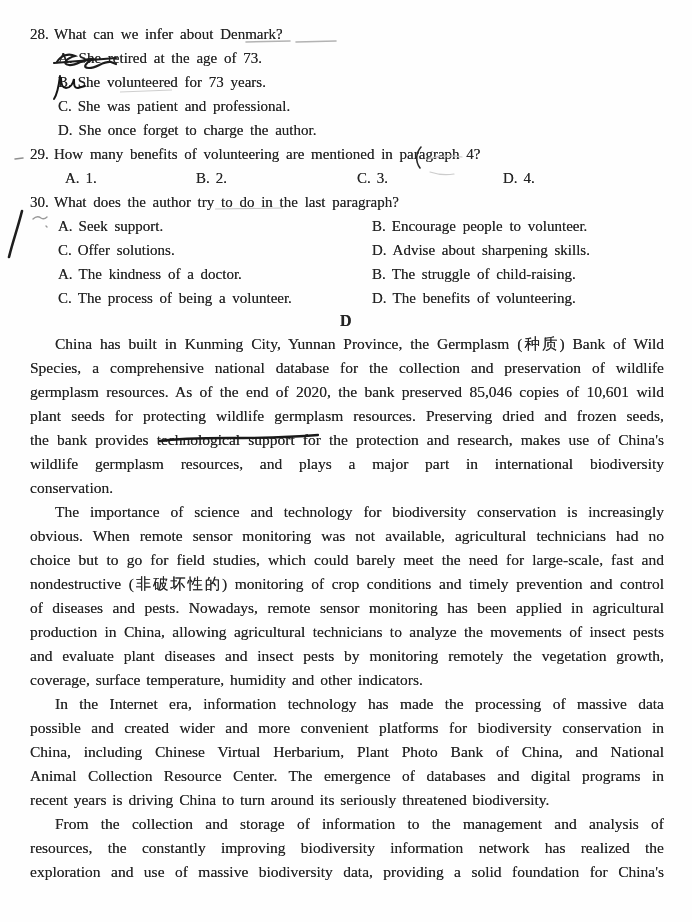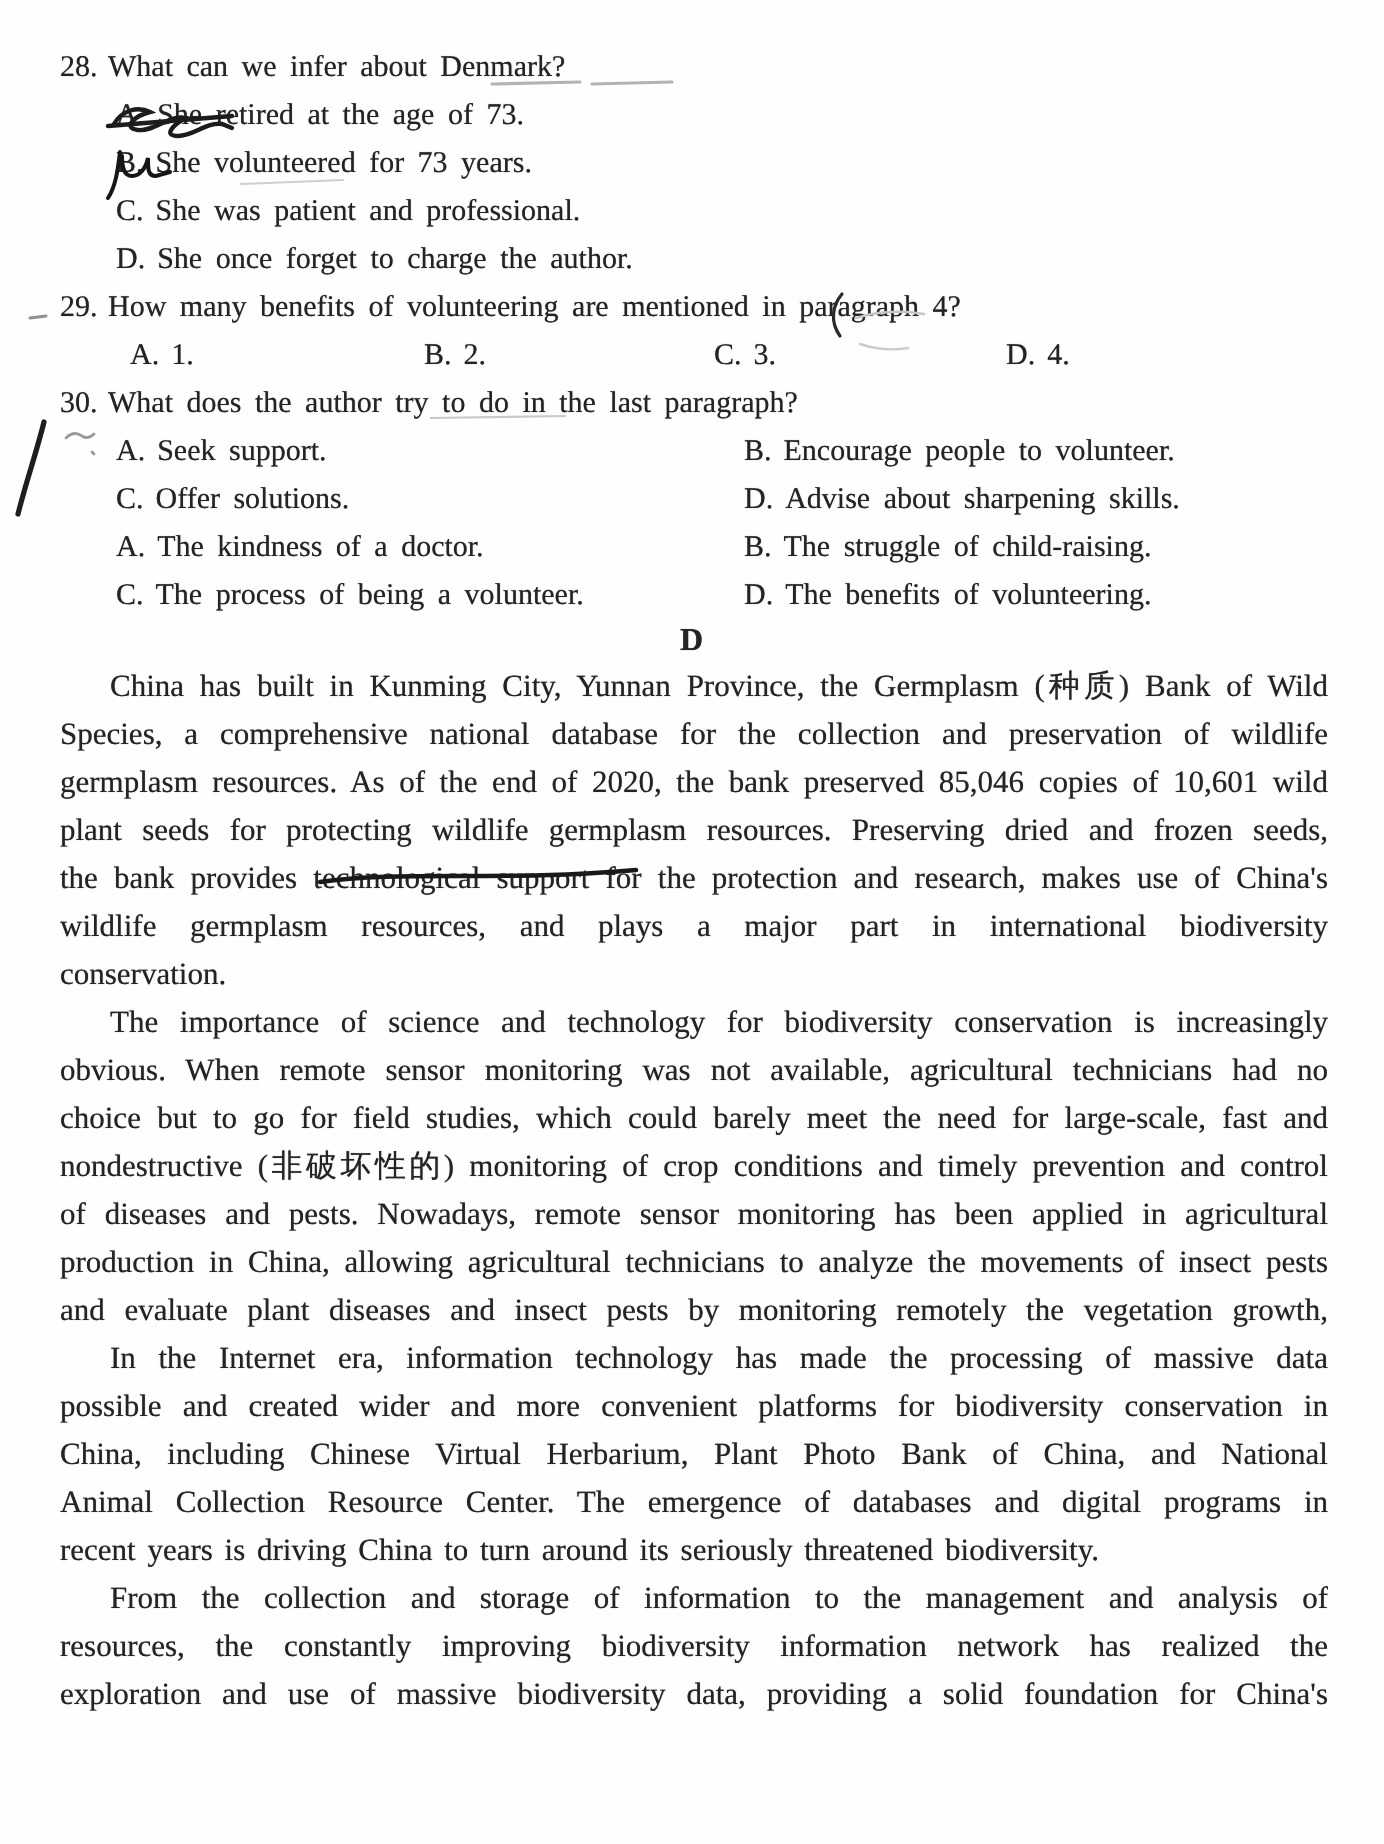--- a/index.html
+++ b/index.html
@@ -66,21 +66,21 @@
           <span class="opt" style="left: 58px; position: absolute;"><span class="opt-label">D.</span><span class="opt-text">She once forget to charge the author.</span></span>
         </div>
       </div>
       <div class="question">
         <div class="q-row q-stem">
           <span class="q-num">29.</span>
           <span class="q-text">How many benefits of volunteering are mentioned in paragraph 4?</span>
         </div>
         <div class="q-row q-opts">
           <span class="opt" style="left: 65px; position: absolute;"><span class="opt-label">A.</span><span class="opt-text">1.</span></span>
-          <span class="opt" style="left: 212px; position: absolute;"><span class="opt-label">B.</span><span class="opt-text">2.</span></span>
+          <span class="opt" style="left: 196px; position: absolute;"><span class="opt-label">B.</span><span class="opt-text">2.</span></span>
           <span class="opt" style="left: 357px; position: absolute;"><span class="opt-label">C.</span><span class="opt-text">3.</span></span>
           <span class="opt" style="left: 503px; position: absolute;"><span class="opt-label">D.</span><span class="opt-text">4.</span></span>
         </div>
       </div>
       <div class="question">
         <div class="q-row q-stem">
           <span class="q-num">30.</span>
           <span class="q-text">What does the author try to do in the last paragraph?</span>
         </div>
         <div class="q-row q-opts">
@@ -117,20 +117,21 @@
         <div class="pline lastleft">conservation.</div>
       </div>
       <div class="para">
         <div class="pline first">The importance of science and technology for biodiversity conservation is increasingly</div>
         <div class="pline">obvious. When remote sensor monitoring was not available, agricultural technicians had no</div>
         <div class="pline">choice but to go for field studies, which could barely meet the need for large-scale, fast and</div>
         <div class="pline">nondestructive (非破坏性的) monitoring of crop conditions and timely prevention and control</div>
         <div class="pline">of diseases and pests. Nowadays, remote sensor monitoring has been applied in agricultural</div>
         <div class="pline">production in China, allowing agricultural technicians to analyze the movements of insect pests</div>
         <div class="pline">and evaluate plant diseases and insect pests by monitoring remotely the vegetation growth,</div>
+        <div class="pline lastleft">coverage, surface temperature, humidity and other indicators.</div>
       </div>
       <div class="para">
         <div class="pline first">In the Internet era, information technology has made the processing of massive data</div>
         <div class="pline">possible and created wider and more convenient platforms for biodiversity conservation in</div>
         <div class="pline">China, including Chinese Virtual Herbarium, Plant Photo Bank of China, and National</div>
         <div class="pline">Animal Collection Resource Center. The emergence of databases and digital programs in</div>
         <div class="pline lastleft">recent years is driving China to turn around its seriously threatened biodiversity.</div>
       </div>
       <div class="para">
         <div class="pline first">From the collection and storage of information to the management and analysis of</div>

